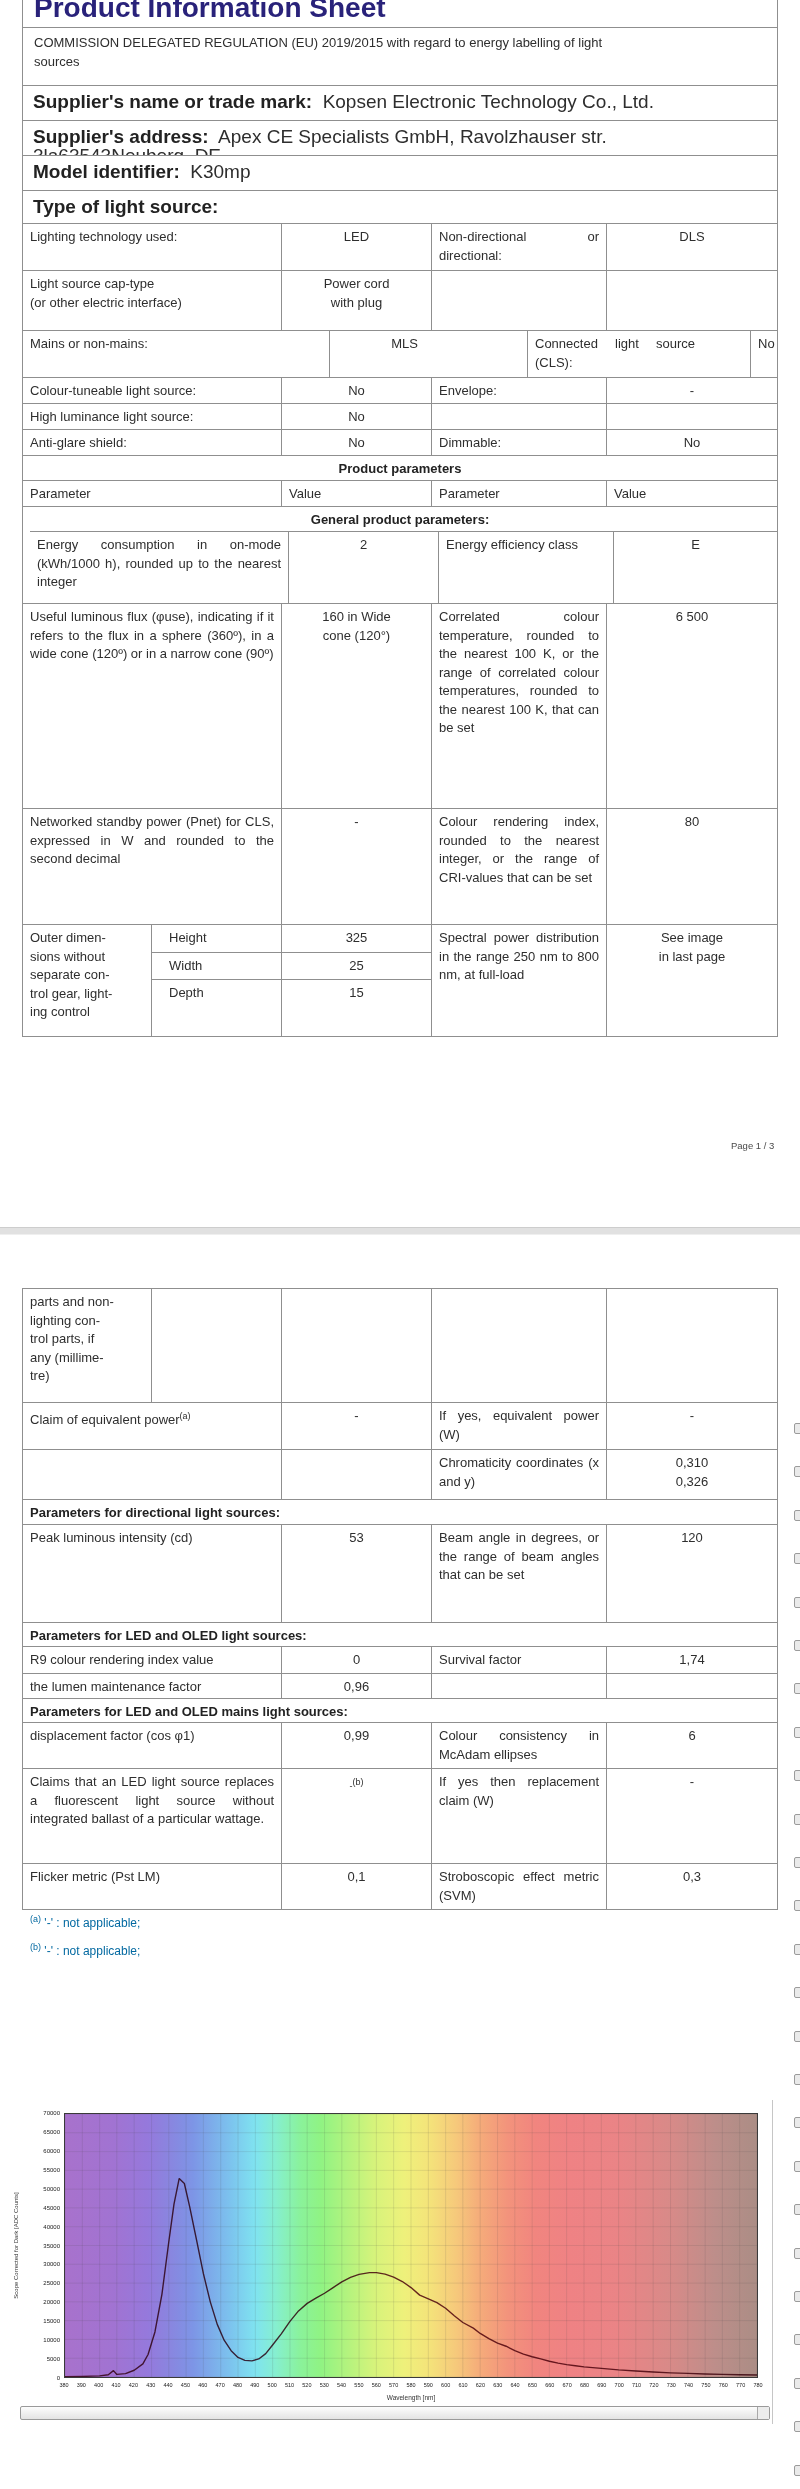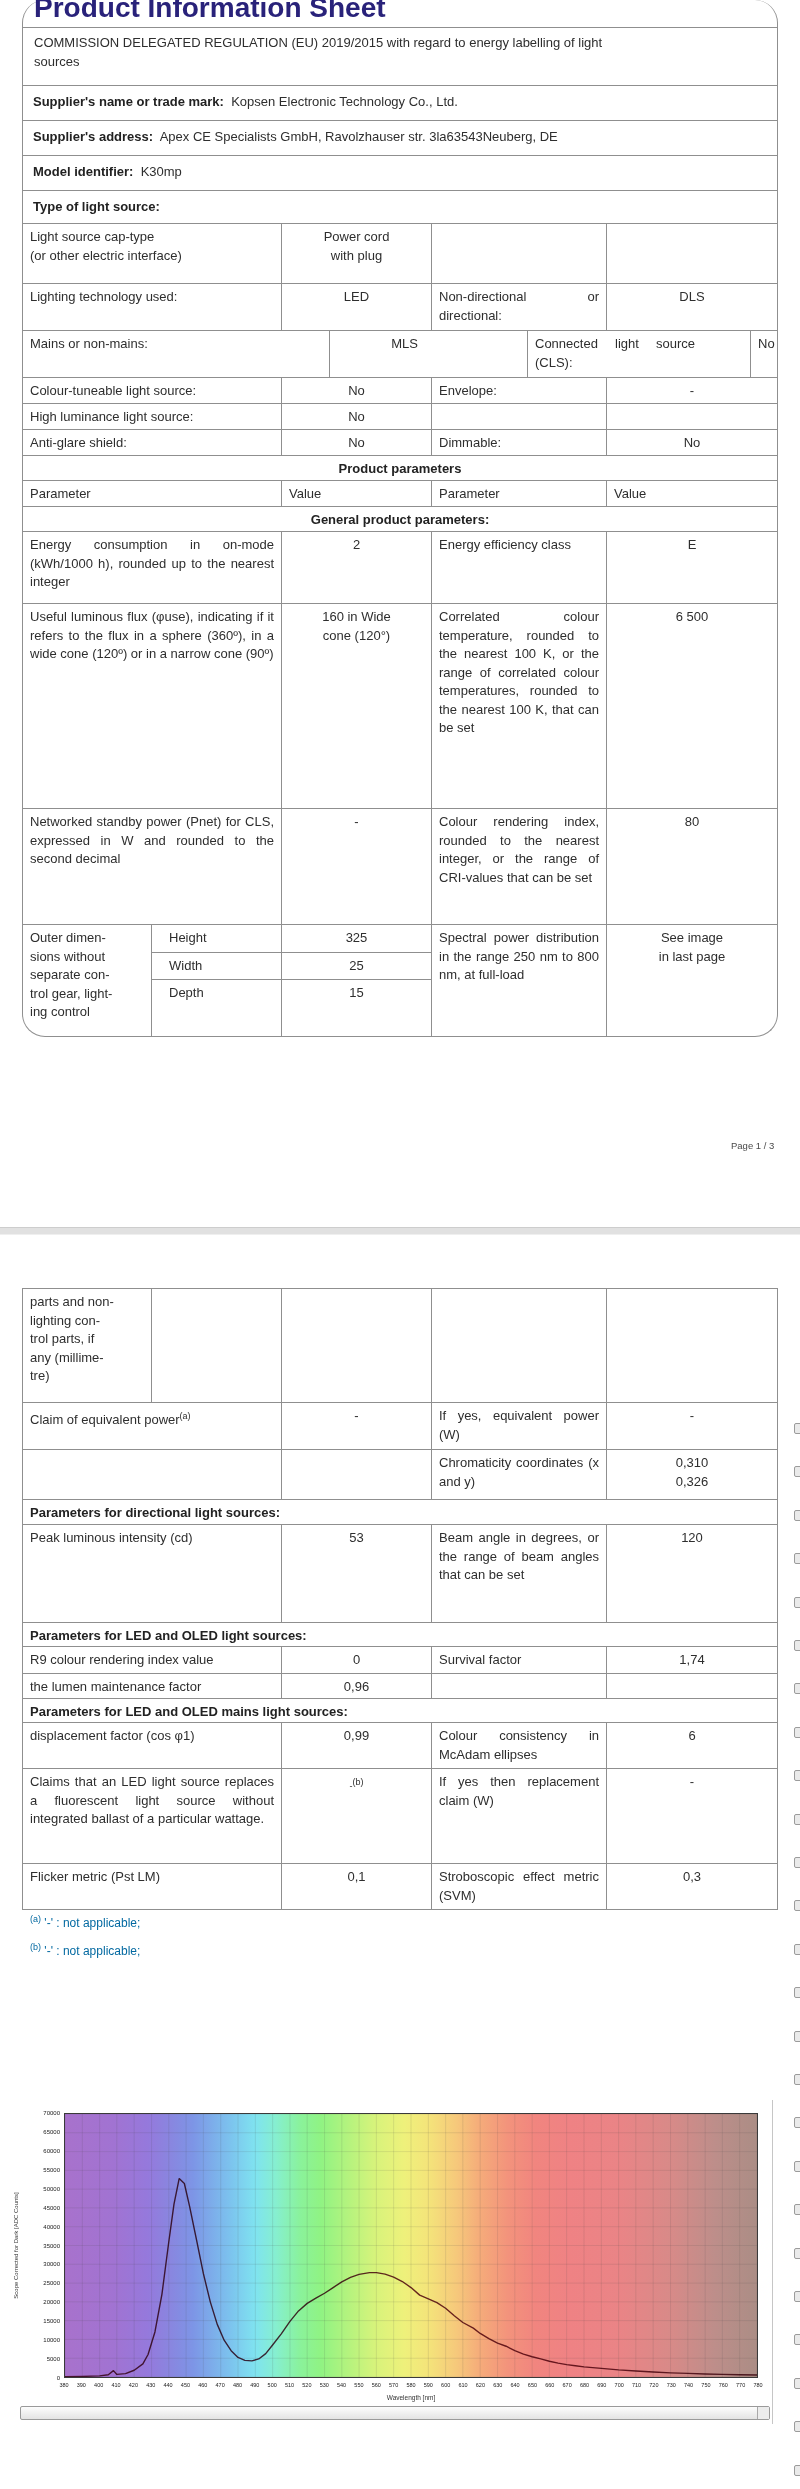--- a/index.html
+++ b/index.html
@@ -19,21 +19,21 @@
   .c3 { width:175px; border-left:1px solid #8f8f8f; text-align:justify; }
   .c4 { flex:1; border-left:1px solid #8f8f8f; text-align:center; }
   .ca { width:128px; text-align:justify; }
   .cb { width:130px; border-left:1px solid #8f8f8f;padding-left:17px; }
   .b  { font-weight:bold; color:#222; }
   .center { text-align:center; }
   .fullw { flex:1; }
   .titlerow { height:27px; overflow:hidden; }
   .doc-title { font-size:28px; font-weight:bold; color:#29227a; line-height:34px;
                display:block; margin-top:-9px; padding-left:11px; letter-spacing:0; }
-  .kv { font-size:13px; padding:7px 10px 9px 10px; }
+  .kv { font-size:19px; padding:7px 10px 9px 10px; }
   .kv .v { font-weight:normal; }
   .subgrid { width:280px; display:flex; flex-direction:column; }
   .subrow { display:flex; border-top:1px solid #8f8f8f; flex:0 0 auto; }
   .subrow:first-child { border-top:none; }
   .small-sup { font-size:9px; vertical-align:super; }
 
   .page-footer { position:absolute; font-size:9.5px; color:#4a4a4a; }
   .separator { position:absolute; left:0; width:800px; height:8px; background:#e1e1e1;
                border-top:1px solid #cdcdcd; border-bottom:1px solid #efefef; }
   .footnote { position:absolute; left:30px; font-size:12px; color:#0369a1; }
@@ -66,21 +66,21 @@
   #hscrollbar .cap { position:absolute; right:0; top:0; width:12px; height:100%;
                      border-left:1px solid #a8a8a8; background:#ececec; }
   .edge-frag { position:absolute; left:794px; width:9px; height:11px;
                border:1.5px solid #9b9b9b; border-radius:2px; background:#eaeaea; }
 </style>
 </head>
 <body>
 
 <div id="page">
 
-  <div class="doctable" style="top:0;border-radius:23px;">
+  <div class="doctable" style="top:0;">
 
     <div class="row noline titlerow">
       <span class="doc-title">Product Information Sheet</span>
     </div>
 
     <div class="row" style="height:58px;">
       <div class="cell fullw" style="font-size:13px; padding:6px 11px;">COMMISSION DELEGATED REGULATION (EU) 2019/2015 with regard to energy labelling of light
 sources</div>
     </div>
 
@@ -93,34 +93,34 @@
     </div>
 
     <div class="row" style="height:35px;">
       <div class="cell kv fullw"><span class="b">Model identifier:</span>&nbsp; <span class="v">K30mp</span></div>
     </div>
 
     <div class="row" style="height:33px;">
       <div class="cell kv fullw b">Type of light source:</div>
     </div>
 
+    <div class="row" style="height:47px;">
+      <div class="cell c1">Lighting technology used:</div>
+      <div class="cell c2">LED</div>
+      <div class="cell c3">Non-directional or directional:</div>
+      <div class="cell c4">DLS</div>
+    </div>
     <div class="row" style="height:60px;">
       <div class="cell c1">Light source cap-type
 (or other electric interface)</div>
       <div class="cell c2">Power cord
 with plug</div>
       <div class="cell c3"></div>
       <div class="cell c4"></div>
     </div>
-    <div class="row" style="height:47px;">
-      <div class="cell c1">Lighting technology used:</div>
-      <div class="cell c2">LED</div>
-      <div class="cell c3">Non-directional or directional:</div>
-      <div class="cell c4">DLS</div>
-    </div>
     <div class="row" style="height:47px;gap:48px;">
       <div class="cell c1">Mains or non-mains:</div>
       <div class="cell c2">MLS</div>
       <div class="cell c3">Connected light source (CLS):</div>
       <div class="cell c4">No</div>
     </div>
     <div class="row" style="height:26px;">
       <div class="cell c1">Colour-tuneable light source:</div>
       <div class="cell c2">No</div>
       <div class="cell c3">Envelope:</div>
@@ -147,21 +147,21 @@
       <div class="cell c1" style="text-align:left;">Parameter</div>
       <div class="cell c2" style="text-align:left;">Value</div>
       <div class="cell c3" style="text-align:left;">Parameter</div>
       <div class="cell c4" style="text-align:left;">Value</div>
     </div>
 
     <div class="row" style="height:25px;">
       <div class="cell fullw center b">General product parameters:</div>
     </div>
 
-    <div class="row" style="height:72px;">
+    <div class="row" style="height:72px;margin-left:7px;">
       <div class="cell c1">Energy consumption in on-mode (kWh/1000 h), rounded up to the nearest integer</div>
       <div class="cell c2">2</div>
       <div class="cell c3">Energy efficiency class</div>
       <div class="cell c4">E</div>
     </div>
     <div class="row" style="height:205px;">
       <div class="cell c1">Useful luminous flux (φuse), indicating if it refers to the flux in a sphere (360º), in a wide cone (120º) or in a narrow cone (90º)</div>
       <div class="cell c2">160 in Wide
 cone (120°)</div>
       <div class="cell c3">Correlated colour temperature, rounded to the nearest 100 K, or the range of correlated colour temperatures, rounded to the nearest 100 K, that can be set</div>

